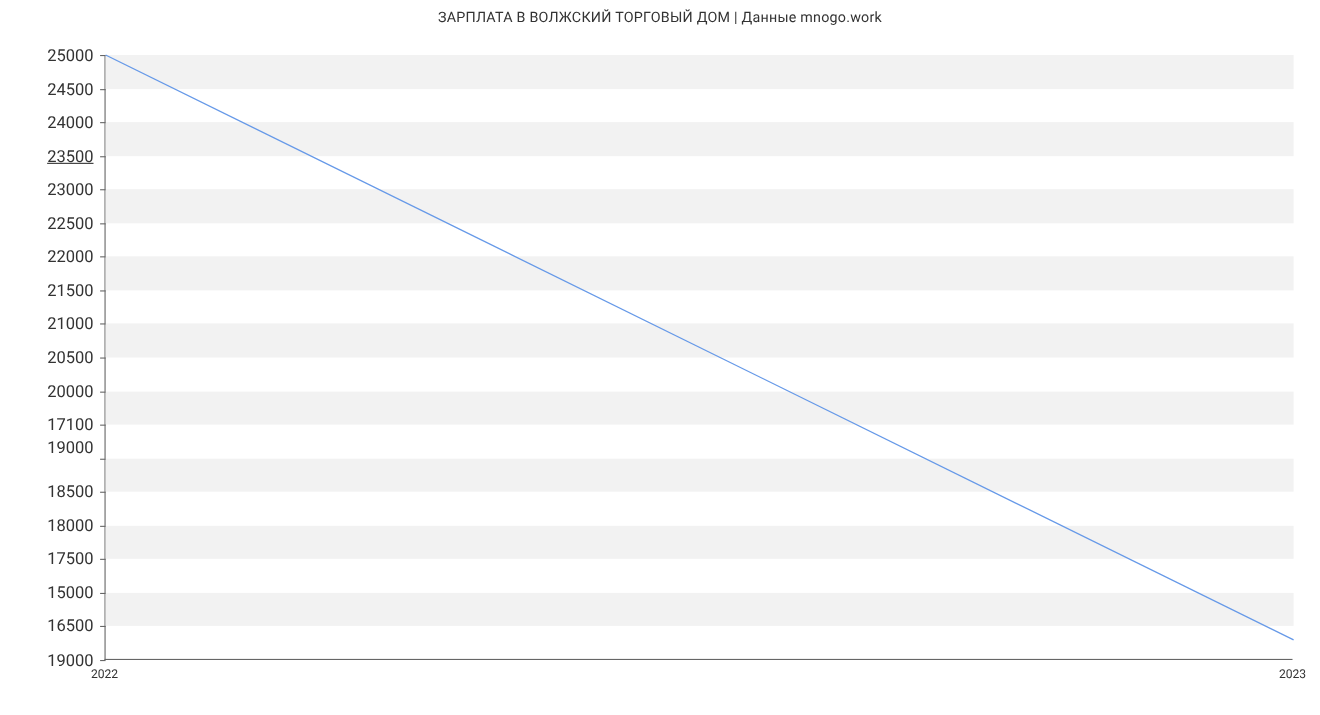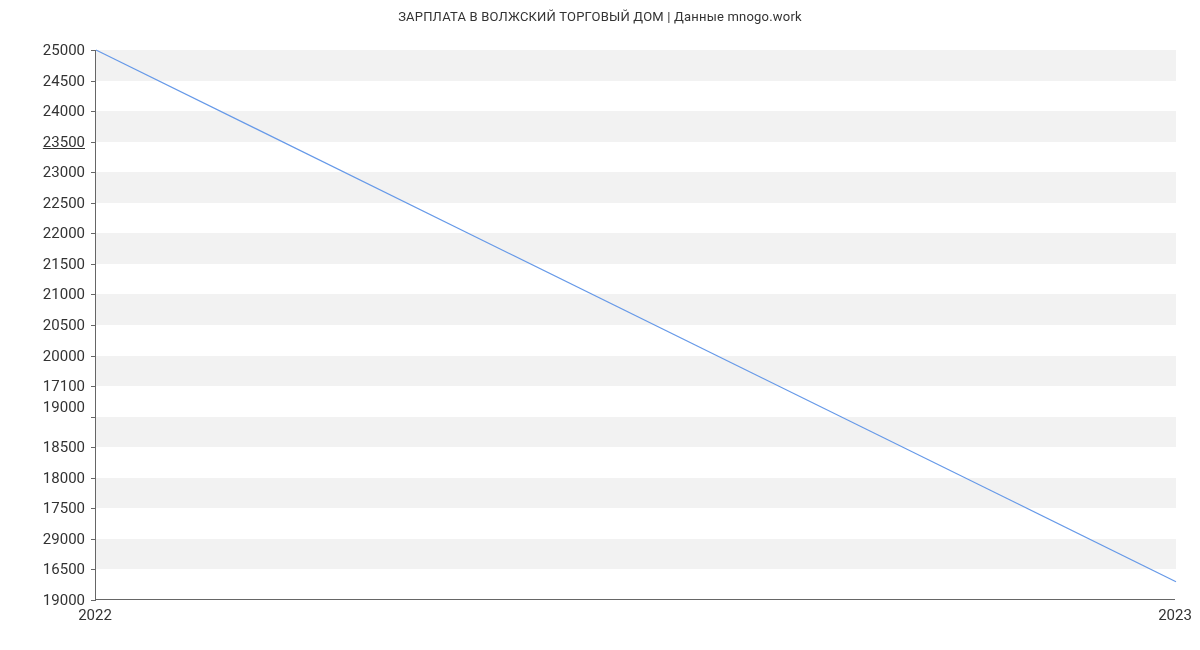--- a/index.html
+++ b/index.html
@@ -45,21 +45,21 @@
       right: 1090px;
       font-size: 15px;
       color: #333;
       text-align: right;
       width: 50px;
       transform: translateY(-50%);
     }
     .x-tick-label {
       position: absolute;
       top: 556px;
-      font-size: 15px;
+      font-size: 11px;
       color: #333;
       transform: translateX(-50%);
     }
     .y-tick-mark {
       position: absolute;
       left: -5px;
       width: 5px;
       height: 1px;
       background: #666;
     }
@@ -116,21 +116,21 @@
         <div class="y-tick-mark" style="top: 30.5556px;"></div>
         <div class="y-tick-mark" style="top: 0px;"></div>
       </div>
     <svg class="line-layer" viewBox="0 0 1080 550" preserveAspectRatio="none">
       <path id="series-path" class="series-line" d="M0,0 L1080,531.6666666666666 "></path>
     </svg>
   </div>
   <div id="ylabels">
       <div class="y-tick-label" style="top: 550px;">19000</div>
       <div class="y-tick-label" style="top: 519.444px;">16500</div>
-      <div class="y-tick-label" style="top: 488.889px;">29000</div>
+      <div class="y-tick-label" style="top: 488.889px;">15000</div>
       <div class="y-tick-label" style="top: 458.333px;">17500</div>
       <div class="y-tick-label" style="top: 427.778px;">18000</div>
       <div class="y-tick-label" style="top: 397.222px; text-align: right;">18500</div>
       <div class="y-tick-label" style="top: 357px;">19000</div>
       <div class="y-tick-label" style="top: 336.111px;">17100</div>
       <div class="y-tick-label" style="top: 305.556px;">20000</div>
       <div class="y-tick-label" style="top: 275px;">20500</div>
       <div class="y-tick-label" style="top: 244.444px;">21000</div>
       <div class="y-tick-label" style="top: 213.889px;">21500</div>
       <div class="y-tick-label" style="top: 183.333px;">22000</div>

